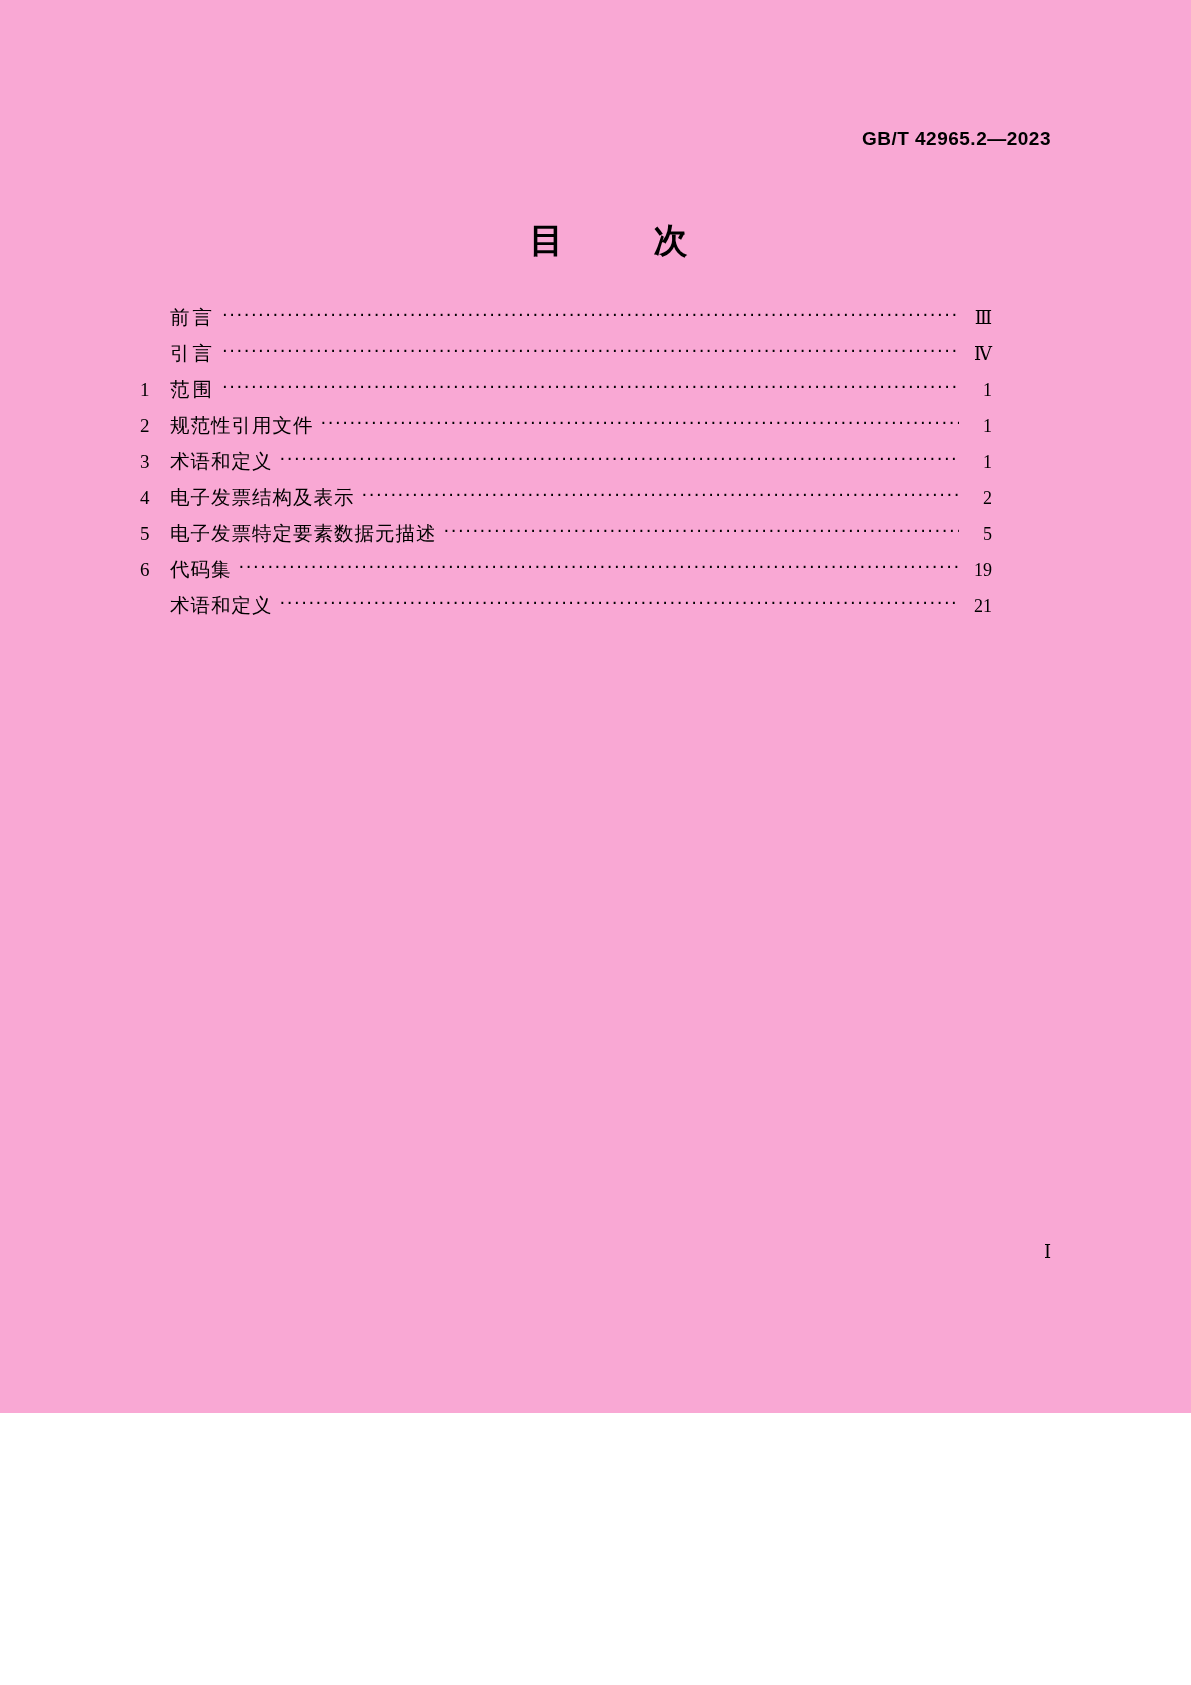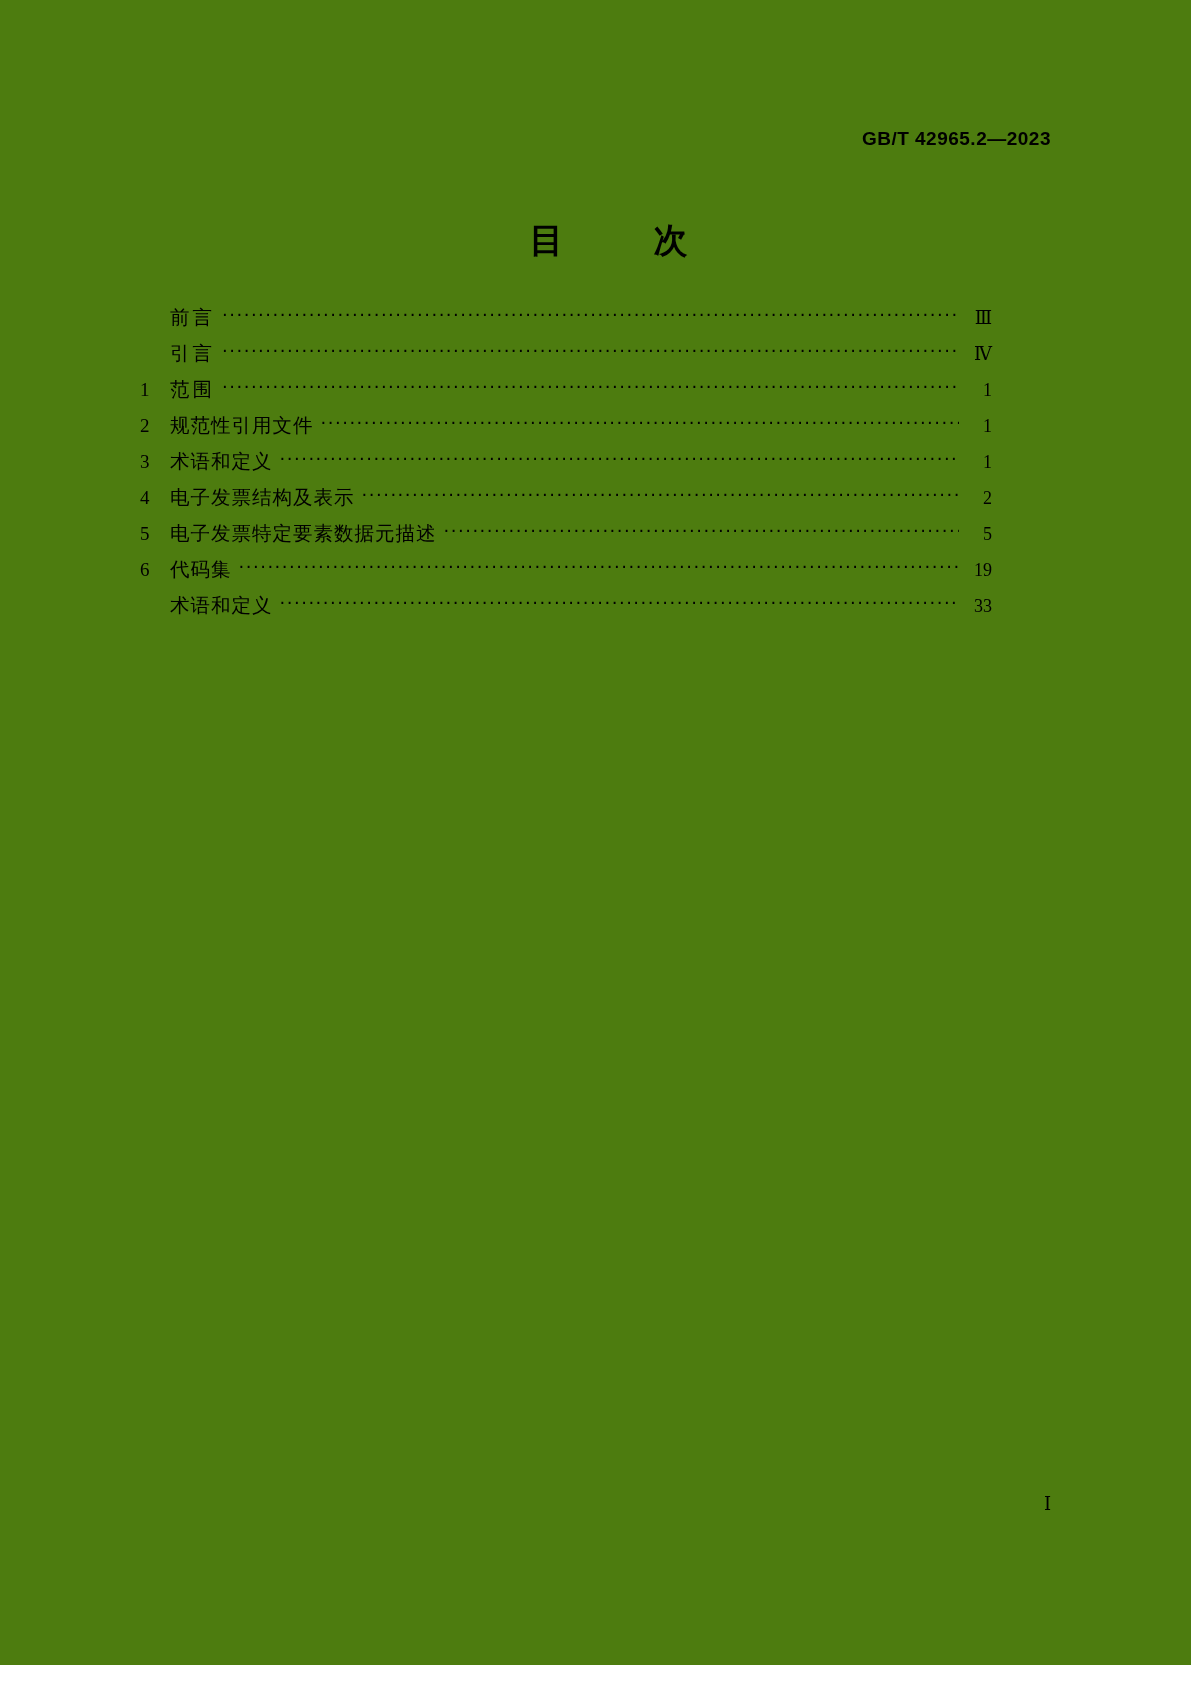--- a/index.html
+++ b/index.html
@@ -7,23 +7,23 @@
     padding: 0;
     background: #ffffff;
   }
   body {
     font-family: "Liberation Serif", "DejaVu Serif", serif;
     color: #000000;
   }
   .page {
     position: relative;
     width: 1191px;
-    height: 1665px;
+    height: 1413px;
     margin: 0 auto;
-    background: #4d7c0f;
+    background: #f9a8d4;
     overflow: hidden;
   }
 
   
   .std-header {
     position: absolute;
     top: 128px;
     right: 140px;
     font-family: "Liberation Sans", "DejaVu Sans", sans-serif;
     font-size: 19px;
@@ -175,20 +175,20 @@
       <span class="toc-num">6</span>
       <span class="toc-label">代码集</span>
       <span class="dots">··················································································································································</span>
       <span class="toc-page">19</span>
     </div>
 
     <div class="toc-entry">
       <span class="toc-num"></span>
       <span class="toc-label">术语和定义</span>
       <span class="dots">··················································································································································</span>
-      <span class="toc-page">33</span>
+      <span class="toc-page">21</span>
     </div>
 
   </div>
 
   <div class="page-footer">Ⅰ</div>
 
 </div>
 
 </body></html>

